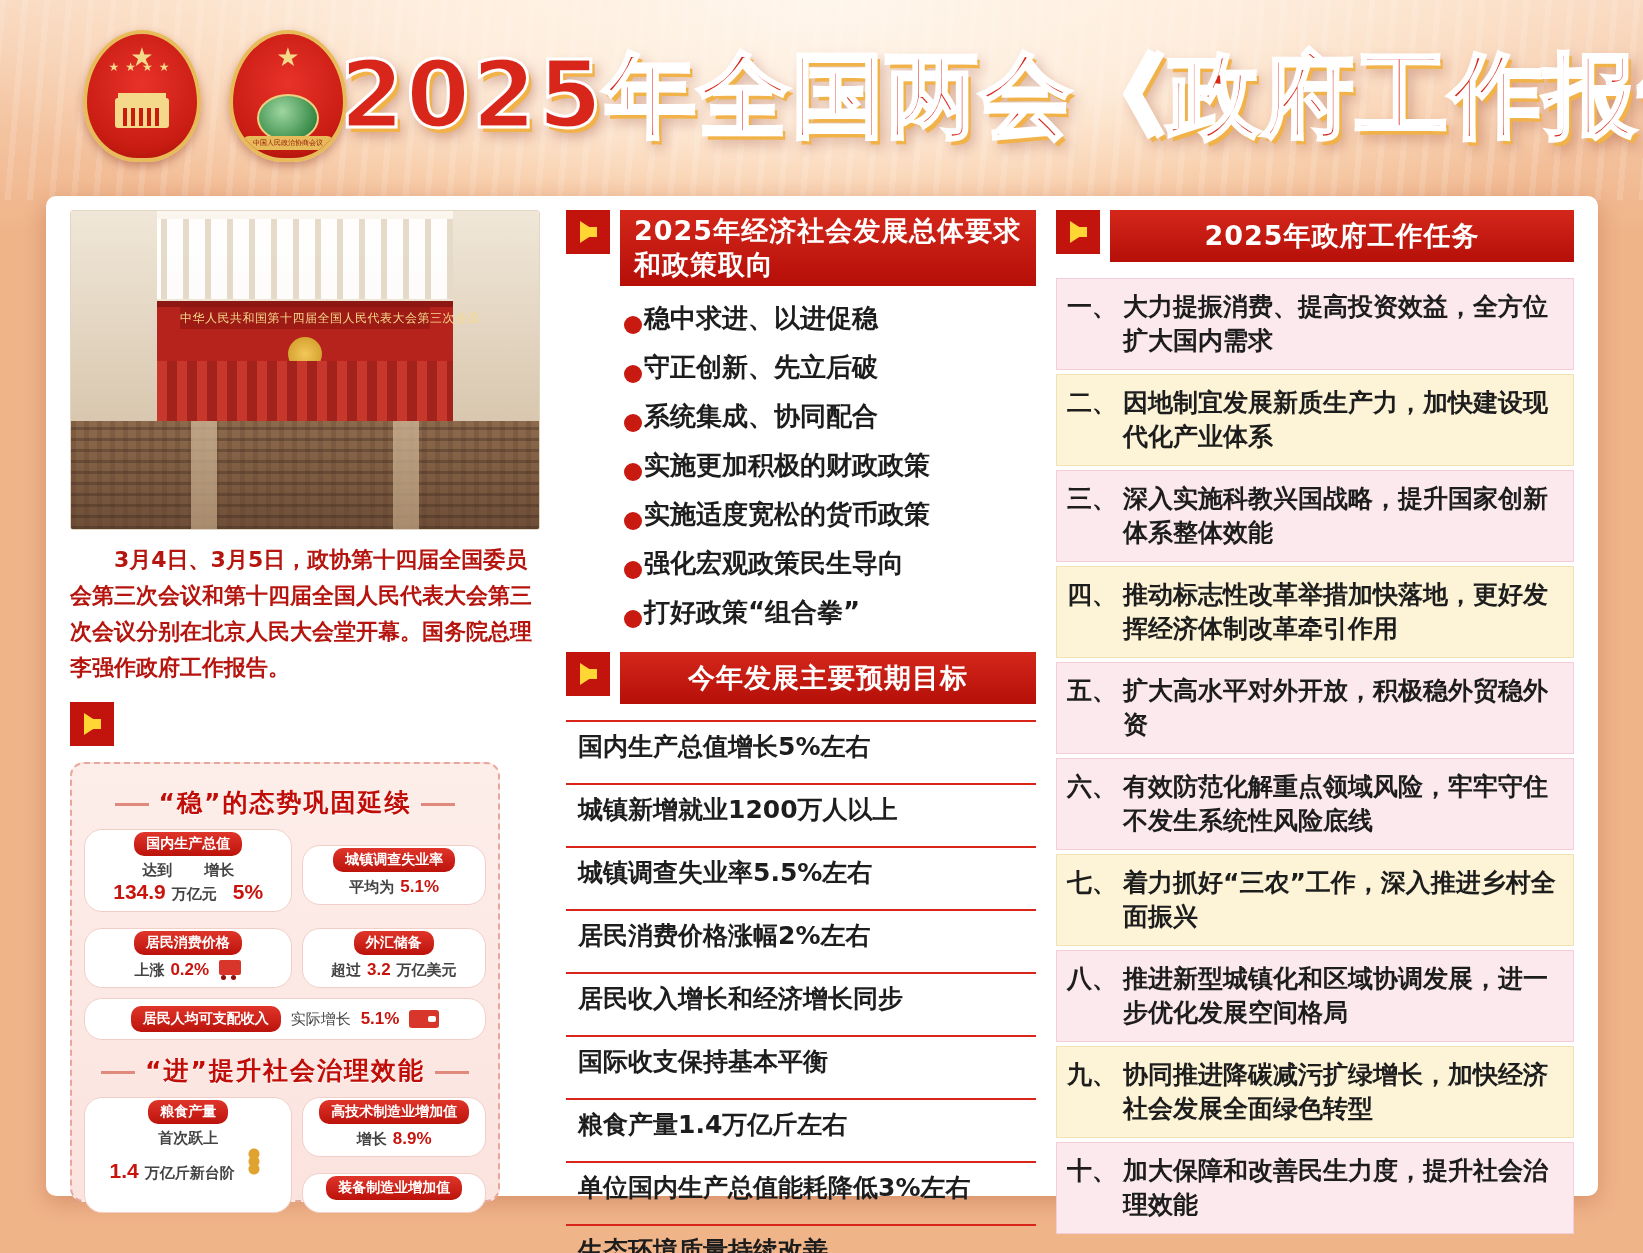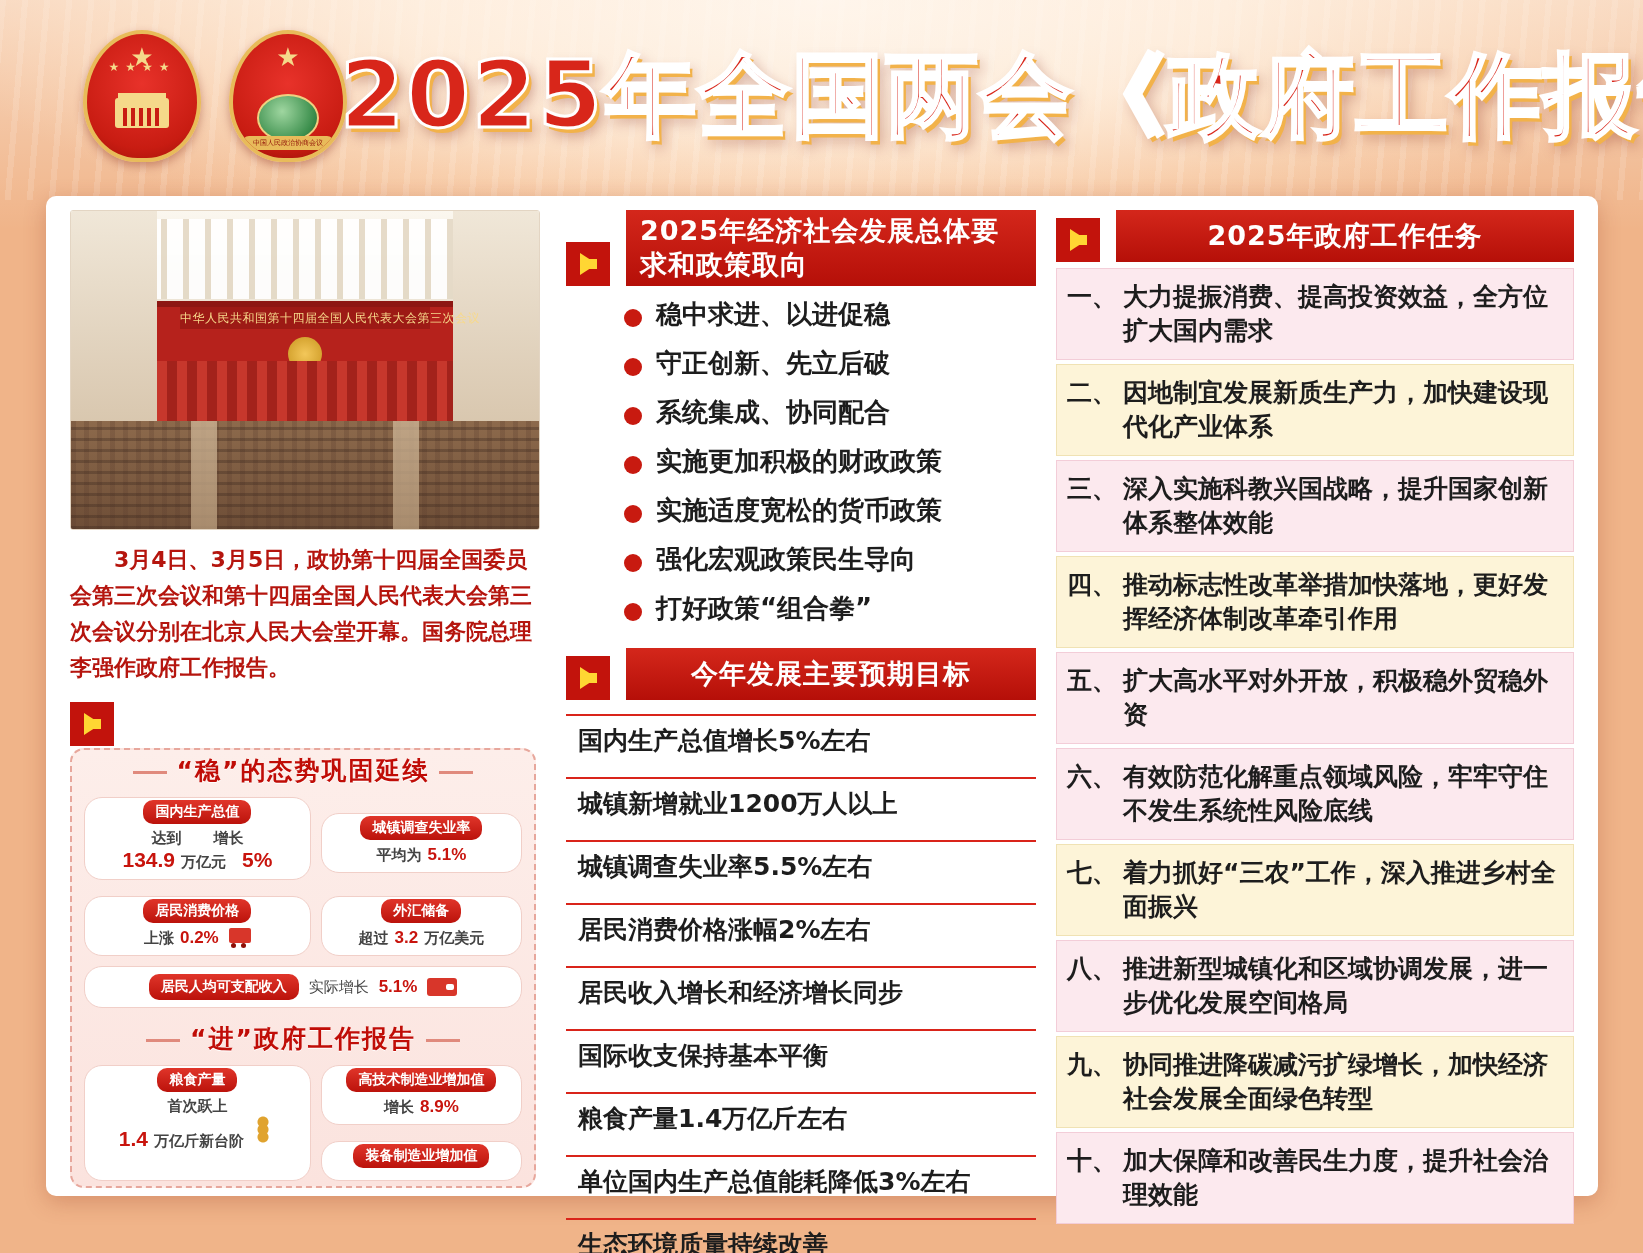--- a/index.html
+++ b/index.html
@@ -130,21 +130,21 @@
 
   .caption{
     margin-top:12px;width:466px;
     font-size:22px;line-height:36px;color:#b5150e;font-weight:bold;
     text-indent:44px;
     font-family:"DejaVu Sans","Liberation Sans",sans-serif;
   }
 
   
   .banner-head{
-    display:flex;align-items:flex-end;gap:16px;margin:0 0 2px 0;
+    display:flex;align-items:flex-start;gap:10px;margin:0 0 16px 0;
   }
   .arrow-box{
     width:44px;height:44px;background:#c2130c;display:flex;align-items:center;justify-content:center;flex:none;
   }
   .arrow-box .arrow{
     width:0;height:0;border-top:11px solid transparent;border-bottom:11px solid transparent;border-left:17px solid #ffd633;
     position:relative;
   }
   .arrow-box .arrow:before{
     content:"";position:absolute;left:-13px;top:-5px;width:13px;height:10px;background:#ffd633;
@@ -154,21 +154,21 @@
     background:linear-gradient(180deg,#d4271b 0%,#b50f08 100%);
     color:#ffffff;font-weight:bold;font-size:27px;line-height:34px;
     font-family:"DejaVu Sans","Liberation Sans",sans-serif;
     letter-spacing:1px;
   }
   .head-bar.center{justify-content:center;text-align:center;}
 
   
   .bullets{margin:12px 0 0 18px;}
   .bullets li{
-    list-style:none;display:flex;align-items:center;gap:14px;margin-bottom:17px;
+    list-style:none;display:flex;align-items:flex-end;gap:2px;margin-bottom:17px;
   }
   .dot{width:18px;height:18px;border-radius:50%;background:#c81a10;flex:none;margin-top:7px;}
   .bullets .txt{
     font-size:26px;line-height:32px;color:#1d1d1d;font-weight:bold;
     font-family:"DejaVu Sans","Liberation Sans",sans-serif;
   }
 
   
   .goals{margin-top:14px;border-top:2px solid #d9241a;}
   .goals .goal{
@@ -187,23 +187,23 @@
     font-family:"DejaVu Sans","Liberation Sans",sans-serif;
     border:1px solid #f0cdd6;
   }
   .task.pink{background:#fce9ee;border-color:#f3cdd8;}
   .task.cream{background:#fdf4d8;border-color:#f0e2b4;}
   .task .num{flex:none;}
   .task .body{flex:1;}
 
   
   .review-panel{
-    margin-top:1px;width:466px;height:440px;position:relative;
+    margin-top:1px;width:430px;height:440px;position:relative;
     background:linear-gradient(180deg,#fdeeea 0%,#fbe3de 100%);
-    border:2px dashed #e7a79c;border-radius:14px;padding:2px 12px;box-sizing:border-box;
+    border:2px dashed #e7a79c;border-radius:14px;padding:20px 12px;box-sizing:border-box;
   }
   .sub-title{
     text-align:center;font-weight:bold;font-size:25px;color:#c00d07;
     letter-spacing:2px;margin:2px 0 10px 0;
     font-family:"DejaVu Sans","Liberation Sans",sans-serif;
     text-shadow:0 1px 0 #fff;
   }
   .sub-title .rule{display:inline-block;width:34px;height:3px;background:#e08a7d;vertical-align:middle;margin:0 10px;}
   .grid2{display:flex;gap:10px;}
   .chip{
@@ -339,21 +339,21 @@
         </div>
 
         <div class="chip white-row full-chip">
           <span class="tag-red">居民人均可支配收入</span>
           <span class="small-note">实际增长</span>
           <span class="mid">5.1%</span>
           <span class="wallet"></span>
         </div>
 
         <div class="sub-title" style="margin-top:14px;">
-          <span class="rule"></span><span>“进”政府工作报告</span><span class="rule"></span>
+          <span class="rule"></span><span>“进”提升社会治理效能</span><span class="rule"></span>
         </div>
 
         <div class="grid2">
           <div class="chip" style="width:232px;">
             <div class="lbl">粮食产量</div>
             <div class="row">
               <span class="small-note">首次跃上</span>
             </div>
             <div class="row">
               <span class="big">1.4</span>

